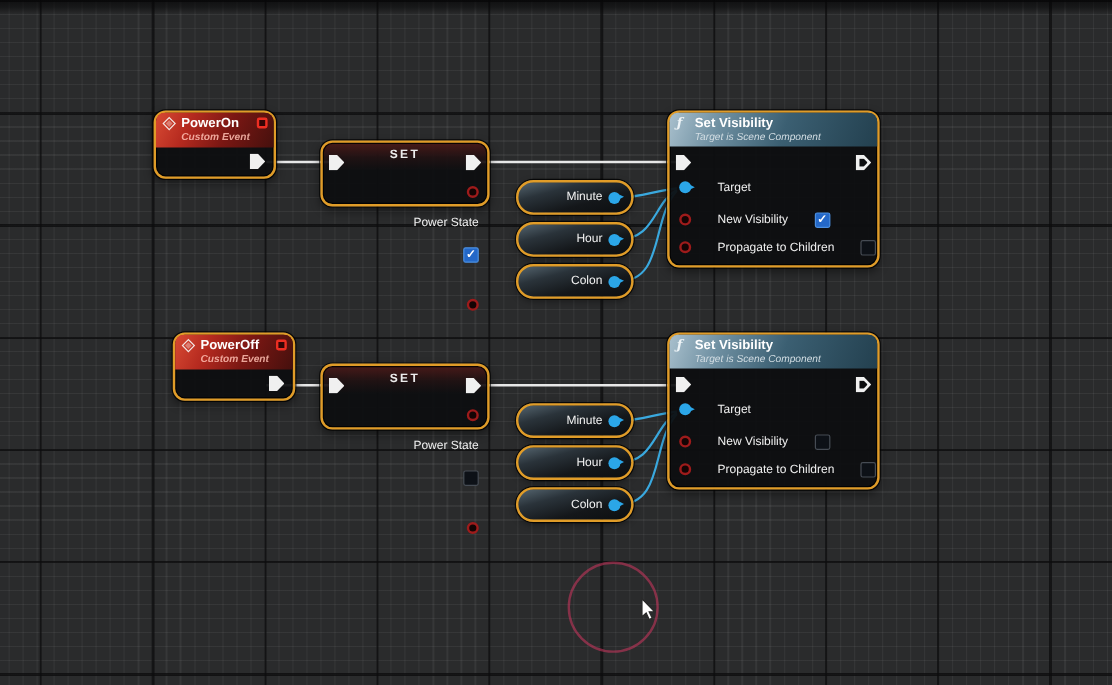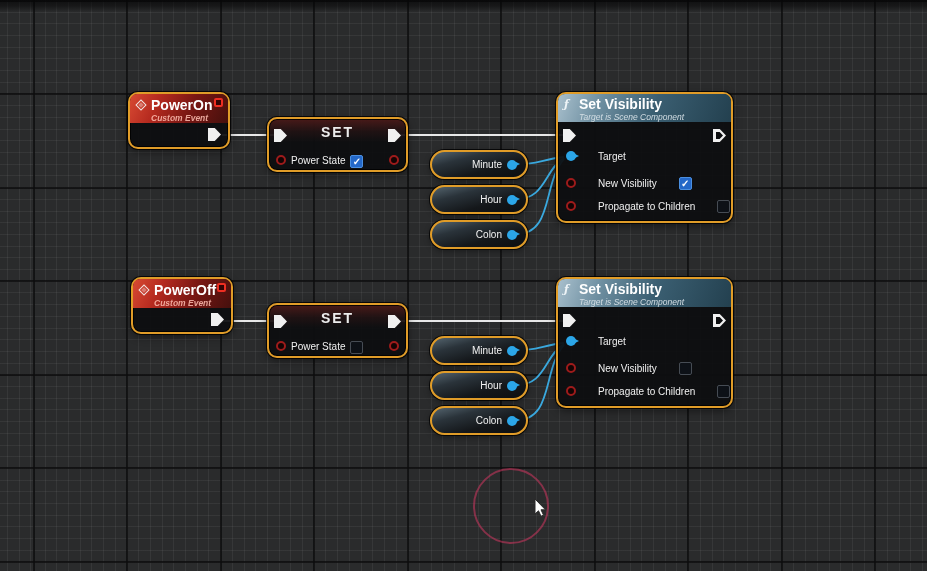--- a/index.html
+++ b/index.html
@@ -16,21 +16,21 @@
     font-family:"Liberation Sans",sans-serif;
   }
   .top-shade{position:absolute;top:0;left:0;right:0;height:12px;
     background:linear-gradient(180deg, rgba(5,5,6,0.72) 0px, rgba(5,5,6,0.5) 6px, rgba(5,5,6,0) 12px);z-index:1;}
   .wires{position:absolute;top:0;left:0;z-index:2;pointer-events:none;}
 
   
   .node{position:absolute;z-index:3;border:2px solid #e09c28;border-radius:10px;
     background:rgba(13,14,16,0.94);
     box-shadow:0 0 0 1px rgba(0,0,0,0.8), 0 3px 8px rgba(0,0,0,0.45), inset 0 0 0 1px rgba(0,0,0,0.85);}
-  .node-title{font-size:14px;font-weight:bold;color:#ffffff;white-space:nowrap;}
+  .node-title{font-size:11px;font-weight:bold;color:#ffffff;white-space:nowrap;}
   .node-sub{font-size:8.5px;font-style:italic;white-space:nowrap;}
 
   
   .event-node{width:102px;height:57px;}
   .event-header{height:29px;border-radius:7px 7px 0 0;position:relative;
     background:linear-gradient(115deg,#d84a33 0%,#b52a1f 28%,#7a1713 60%,#45100d 100%);
     padding:3px 5px 0 5px;}
   .event-title-row{display:flex;align-items:center;gap:3px;}
   .diamond-icon{width:8px;height:8px;border:1.5px solid #f2e6e4;transform:rotate(45deg);
     margin:0 3px 0 2px;flex:0 0 auto;position:relative;}
@@ -43,24 +43,24 @@
   .exec-pin{position:absolute;width:13px;height:13px;background:#f0f0f0;
     clip-path:polygon(0 0,52% 0,100% 50%,52% 100%,0 100%);}
   .exec-hole{position:absolute;inset:3px;background:#0d0e10;
     clip-path:polygon(0 0,52% 0,100% 50%,52% 100%,0 100%);}
 
   
   .set-node{width:141px;height:55px;
     background:
       linear-gradient(180deg, rgba(160,42,36,0.4) 0%, rgba(160,42,36,0.12) 24%, rgba(0,0,0,0) 45%),
       rgba(13,14,16,0.94);}
-  .set-title{margin-top:5px;text-align:center;font-size:14px;font-weight:bold;
+  .set-title{margin-top:5px;text-align:center;font-size:10px;font-weight:bold;
     letter-spacing:2px;color:#ececec;}
   .set-row{position:absolute;top:36px;left:7px;right:7px;height:14px;
-    display:flex;align-items:flex-start;gap:5px;}
+    display:flex;align-items:flex-end;gap:15px;flex-direction:column;}
   .set-row .spacer{flex:1;}
   .pin-label{font-size:10px;color:#f0f0f0;white-space:nowrap;}
 
   
   .pin-red{width:10px;height:10px;border-radius:50%;border:2.5px solid #9e1b1b;
     background:#140404;flex:0 0 auto;}
   .pin-blue{width:10px;height:10px;border-radius:50%;background:#2ba6e8;
     position:relative;flex:0 0 auto;}
   .pin-blue .pin-tail{position:absolute;left:9px;top:2.5px;width:0;height:0;
     border-top:2.5px solid transparent;border-bottom:2.5px solid transparent;
@@ -186,21 +186,21 @@
       <span class="pin-label">New Visibility</span>
       <span class="checkbox on">✓</span>
     </div>
     <div class="fn-row" style="top:106px;">
       <span class="pin-red"></span>
       <span class="pin-label">Propagate to Children</span>
       <span class="checkbox"></span>
     </div>
   </div>
 
-  <div class="node event-node" style="left:131px;top:277px;">
+  <div class="node event-node" style="left:144px;top:277px;">
     <div class="event-header">
       <div class="event-title-row">
         <span class="diamond-icon"></span>
         <span class="node-title">PowerOff</span>
       </div>
       <div class="node-sub event-sub">Custom Event</div>
       <span class="delegate-badge"></span>
     </div>
     <span class="exec-pin" style="top:34px;right:7px;"></span>
   </div>

